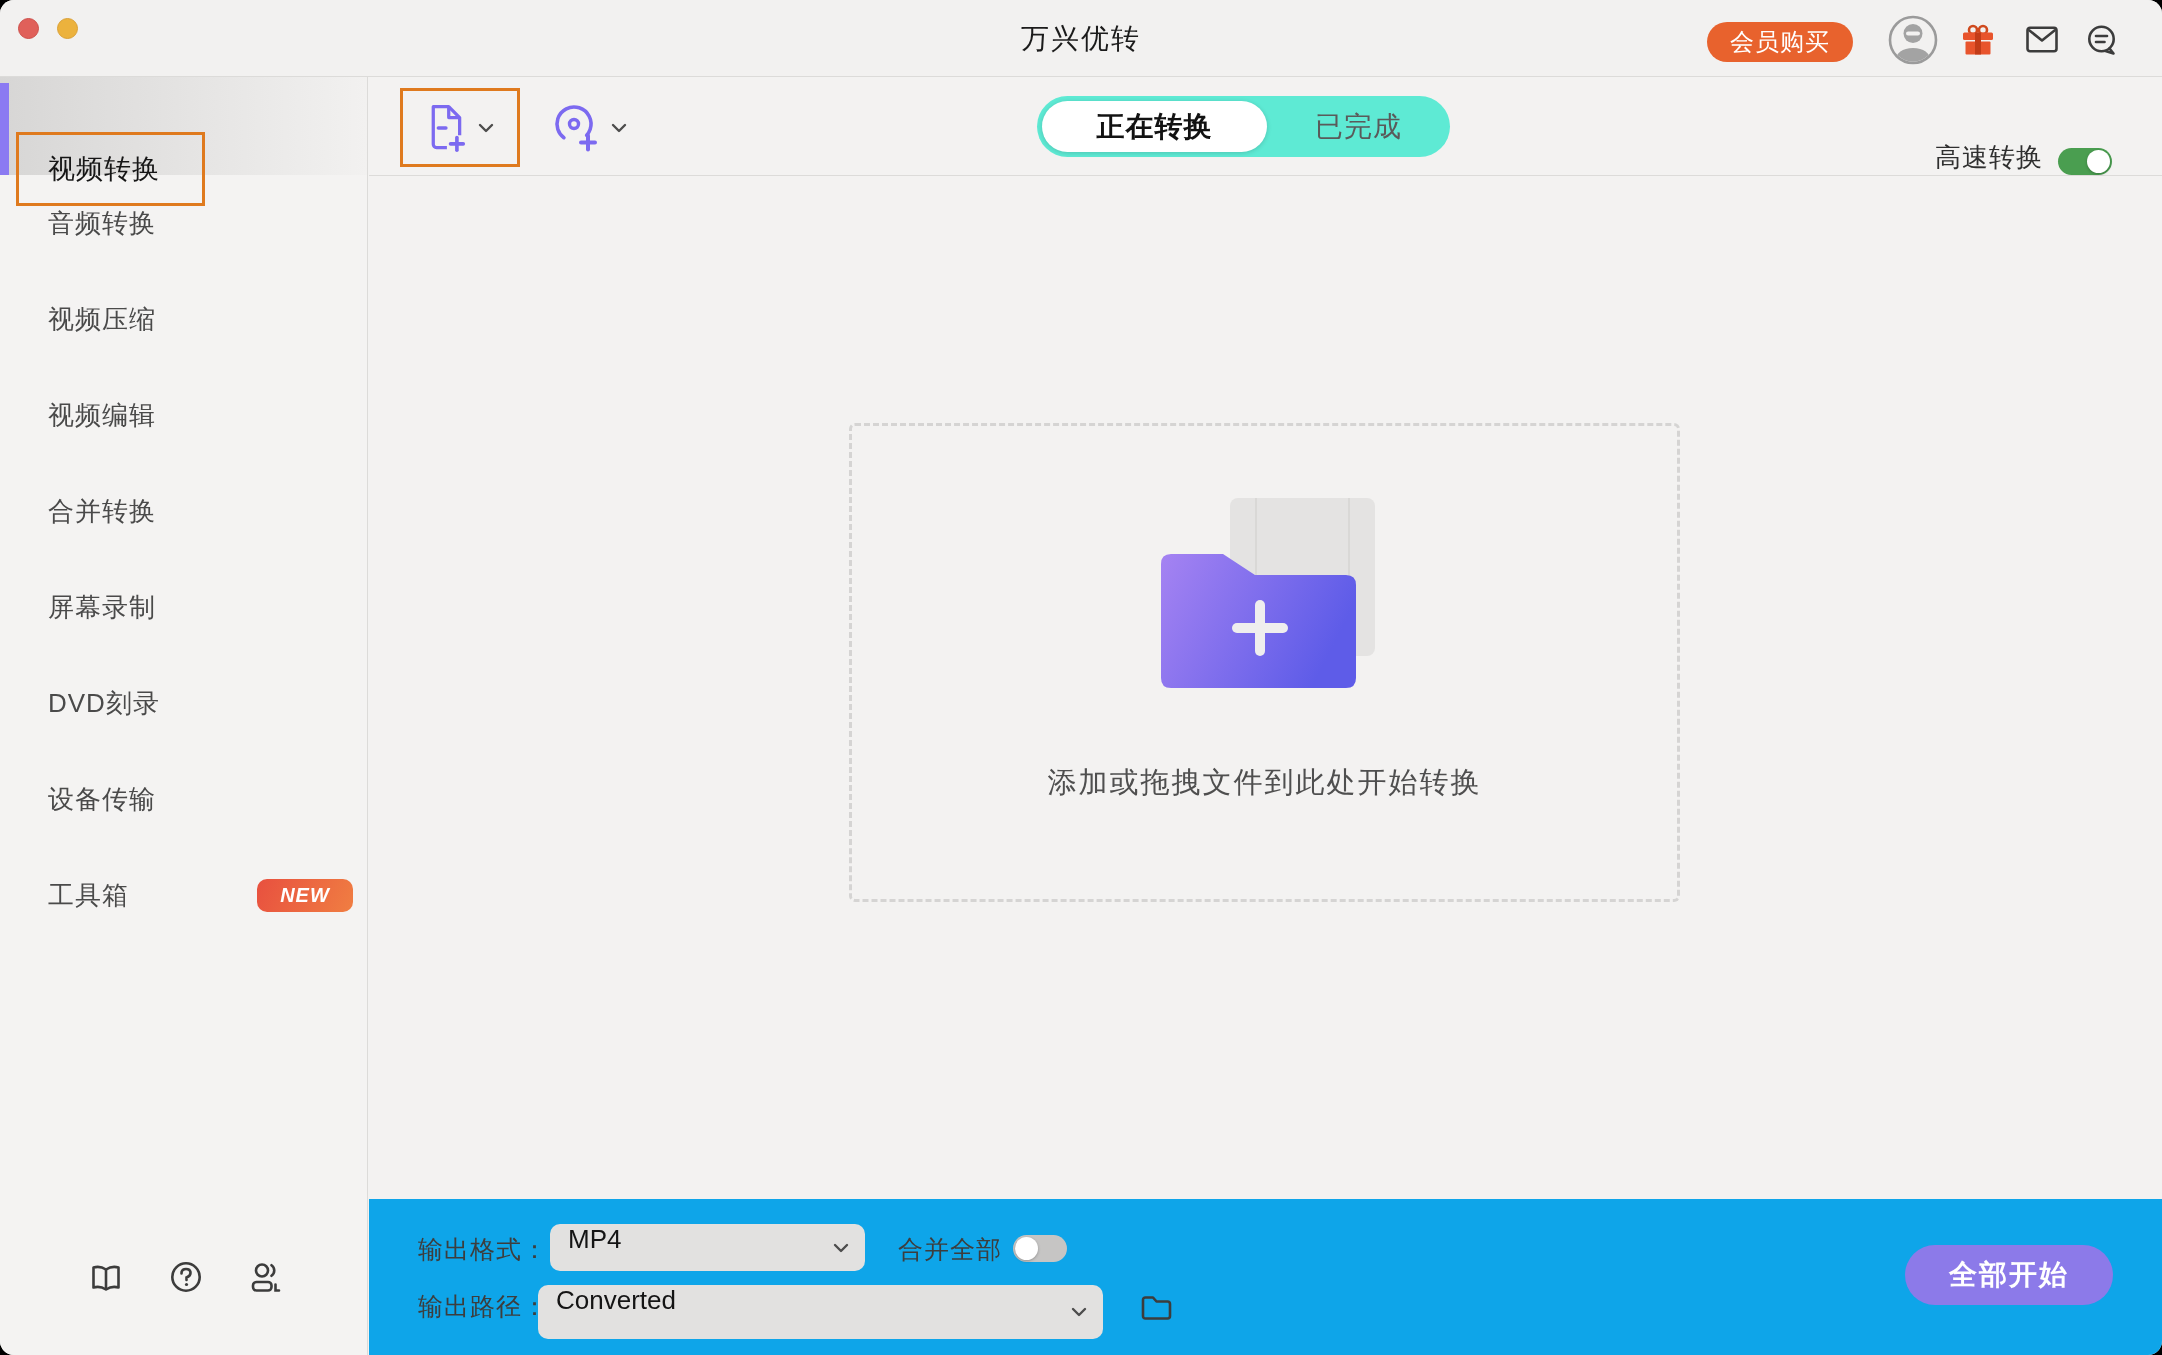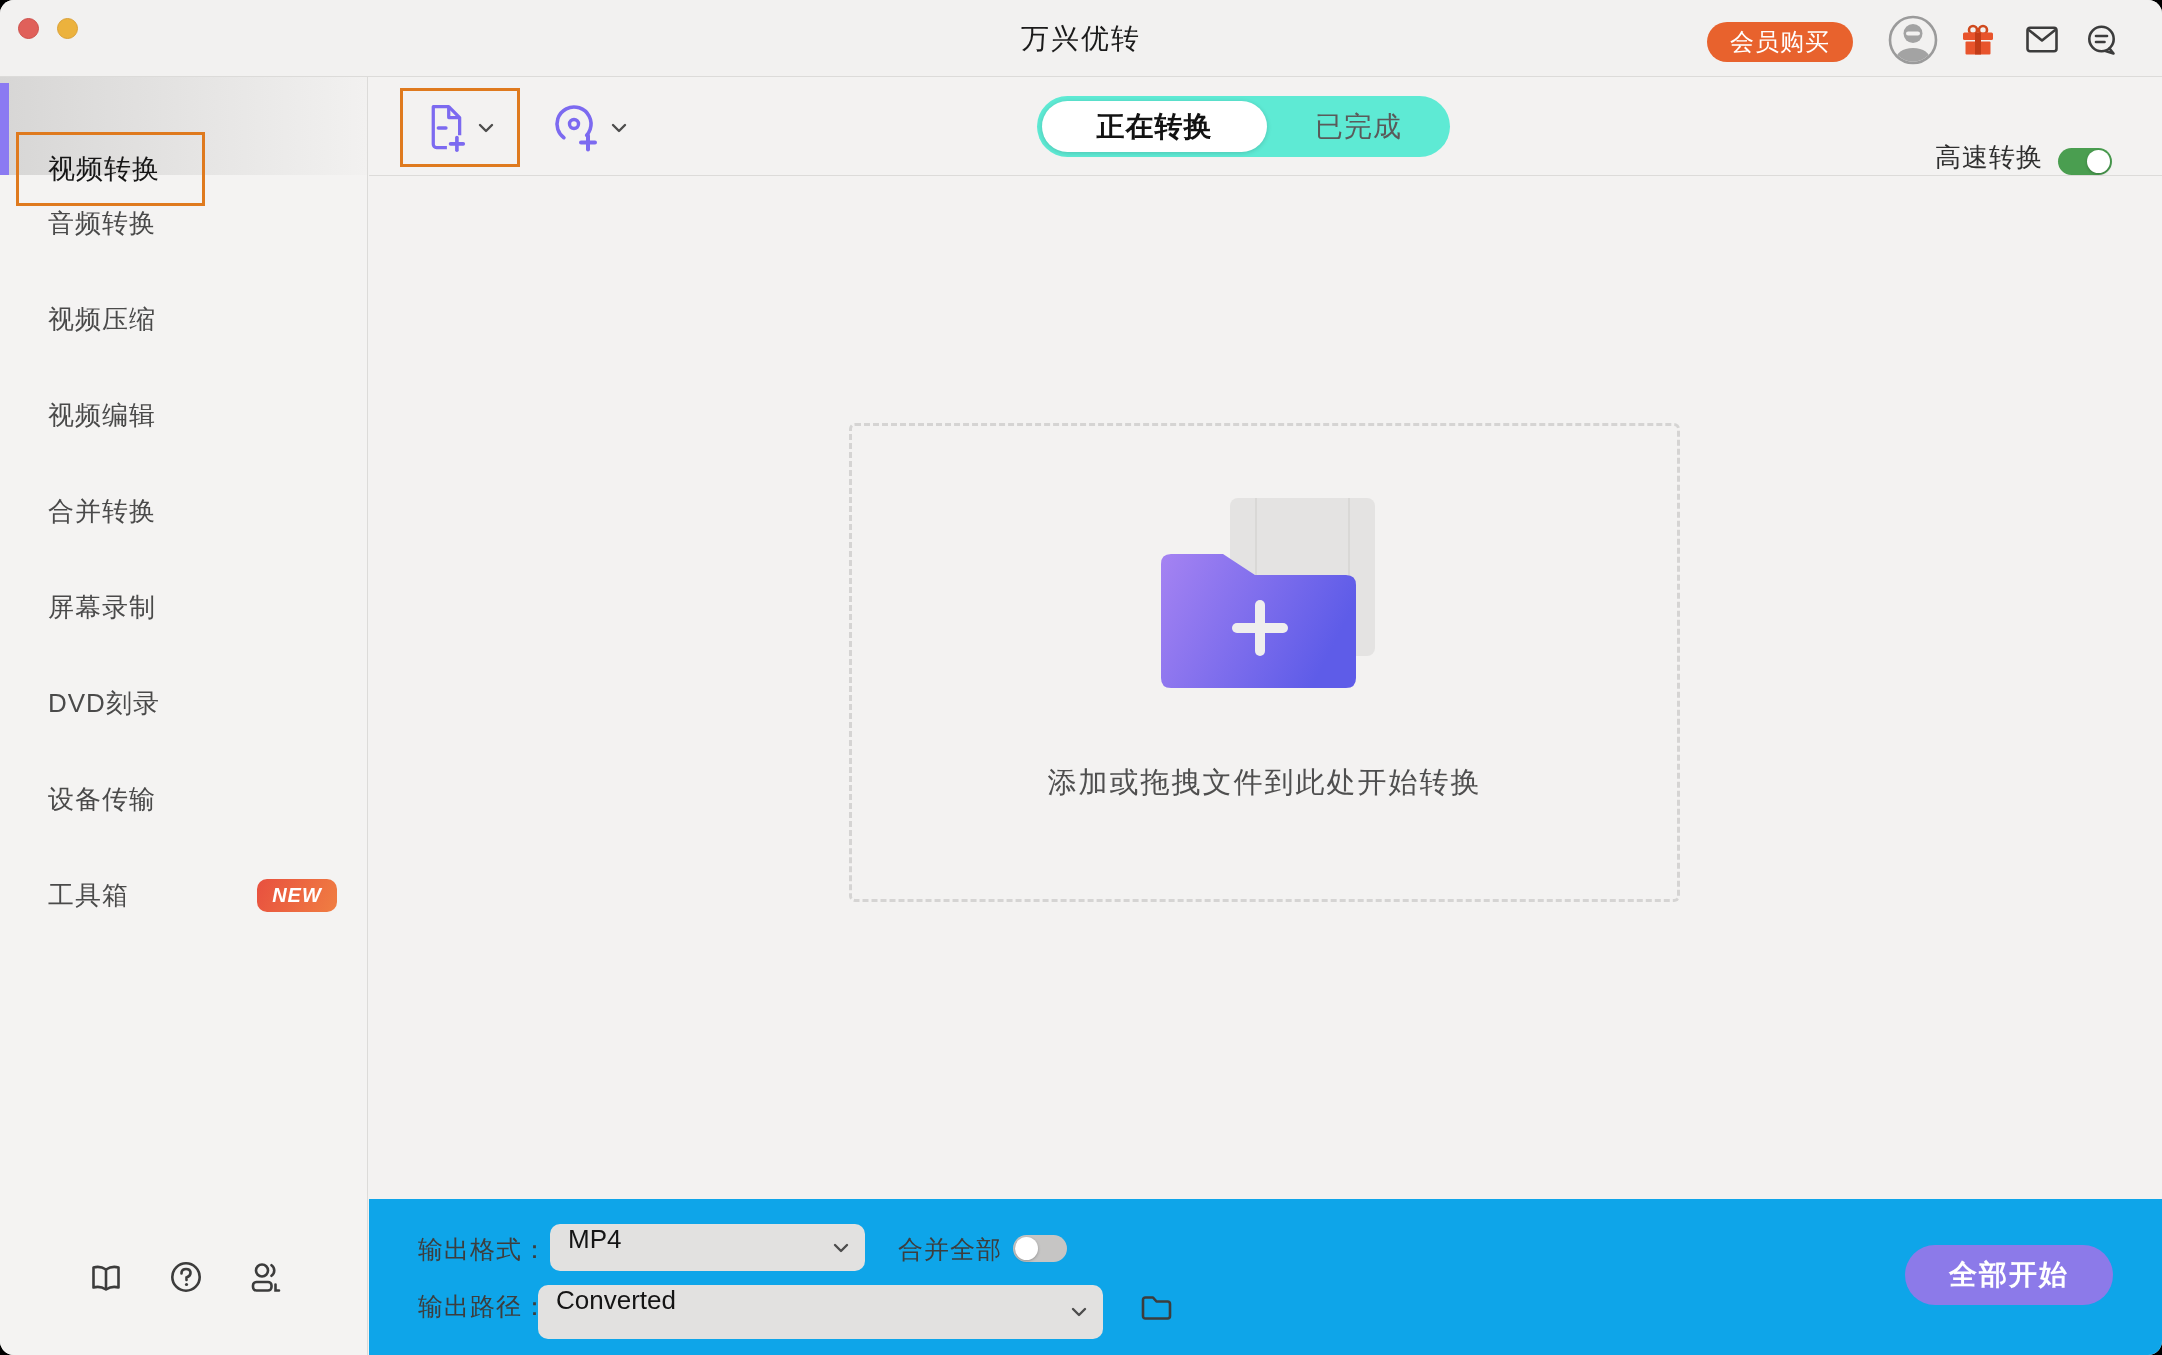--- a/index.html
+++ b/index.html
@@ -14,21 +14,21 @@
   .app-title{position:absolute;left:0;right:0;top:0;height:77px;display:flex;align-items:center;justify-content:center;font-size:28px;font-weight:500;color:#1b1b1b;letter-spacing:2px;}
   .member-btn{position:absolute;left:1707px;top:22px;width:146px;height:40px;border-radius:20px;background:#e8622d;color:#fff;font-size:24px;display:flex;align-items:center;justify-content:center;letter-spacing:1px;}
   .tb-icon{position:absolute;display:block;}
 
   
   .sidebar{position:absolute;left:0;top:77px;width:368px;bottom:0;background:#f4f3f2;border-right:1px solid #dcdbd9;box-sizing:border-box;}
   .side-selected{position:relative;height:98px;background:linear-gradient(90deg,#d7d6d5,#f2f1f0);}
   .accent{position:absolute;left:0;top:6px;bottom:0;width:9px;background:#8b7af2;}
   .sel-box{position:absolute;left:16px;top:11px;width:189px;height:74px;border:3px solid #df7a1e;box-sizing:border-box;display:flex;align-items:center;padding-left:29px;font-size:27px;font-weight:500;color:#161616;letter-spacing:1px;margin-top:44px;}
   .side-item{position:relative;height:96px;line-height:96px;padding-left:48px;font-size:26px;color:#4a4a4a;letter-spacing:1px;}
-  .new-badge{position:absolute;left:257px;top:32px;width:80px;height:33px;border-radius:10px;background:linear-gradient(115deg,#e8503f,#f07e42);color:#fff;font-size:20px;font-weight:700;font-style:italic;display:flex;align-items:center;justify-content:center;line-height:normal;letter-spacing:1px;}
+  .new-badge{position:absolute;left:257px;top:32px;width:96px;height:33px;border-radius:10px;background:linear-gradient(115deg,#e8503f,#f07e42);color:#fff;font-size:20px;font-weight:700;font-style:italic;display:flex;align-items:center;justify-content:center;line-height:normal;letter-spacing:1px;}
   .side-footer-icon{position:absolute;bottom:62px;}
 
   
   .main-header{position:absolute;left:369px;top:77px;right:0;height:99px;border-bottom:1px solid #dcdbd9;box-sizing:border-box;background:#f3f2f1;}
   .add-file-btn{position:absolute;left:31px;top:11px;width:120px;height:79px;border:3px solid #df7a1e;box-sizing:border-box;display:flex;align-items:center;justify-content:center;gap:12px;background:transparent;}
   .add-disc-btn{position:absolute;left:170px;top:11px;width:100px;height:79px;display:flex;align-items:center;justify-content:center;gap:12px;}
   .tabs{position:absolute;left:668px;top:19px;width:413px;height:61px;border-radius:31px;background:#5eead4;text-decoration:underline;}
   .tab-active{position:absolute;left:5px;top:5px;width:225px;height:51px;border-radius:26px;background:#fff;box-shadow:0 1px 5px rgba(0,0,0,.16);display:flex;align-items:center;justify-content:center;font-size:28px;font-weight:600;color:#121212;letter-spacing:1px;}
   .tab-inactive{position:absolute;left:230px;right:0;top:0;bottom:0;display:flex;align-items:center;justify-content:center;font-size:28px;color:#5a5a5a;letter-spacing:1px;}
   .speed{position:absolute;right:50px;top:0;height:98px;display:flex;align-items:flex-end;gap:15px;}

